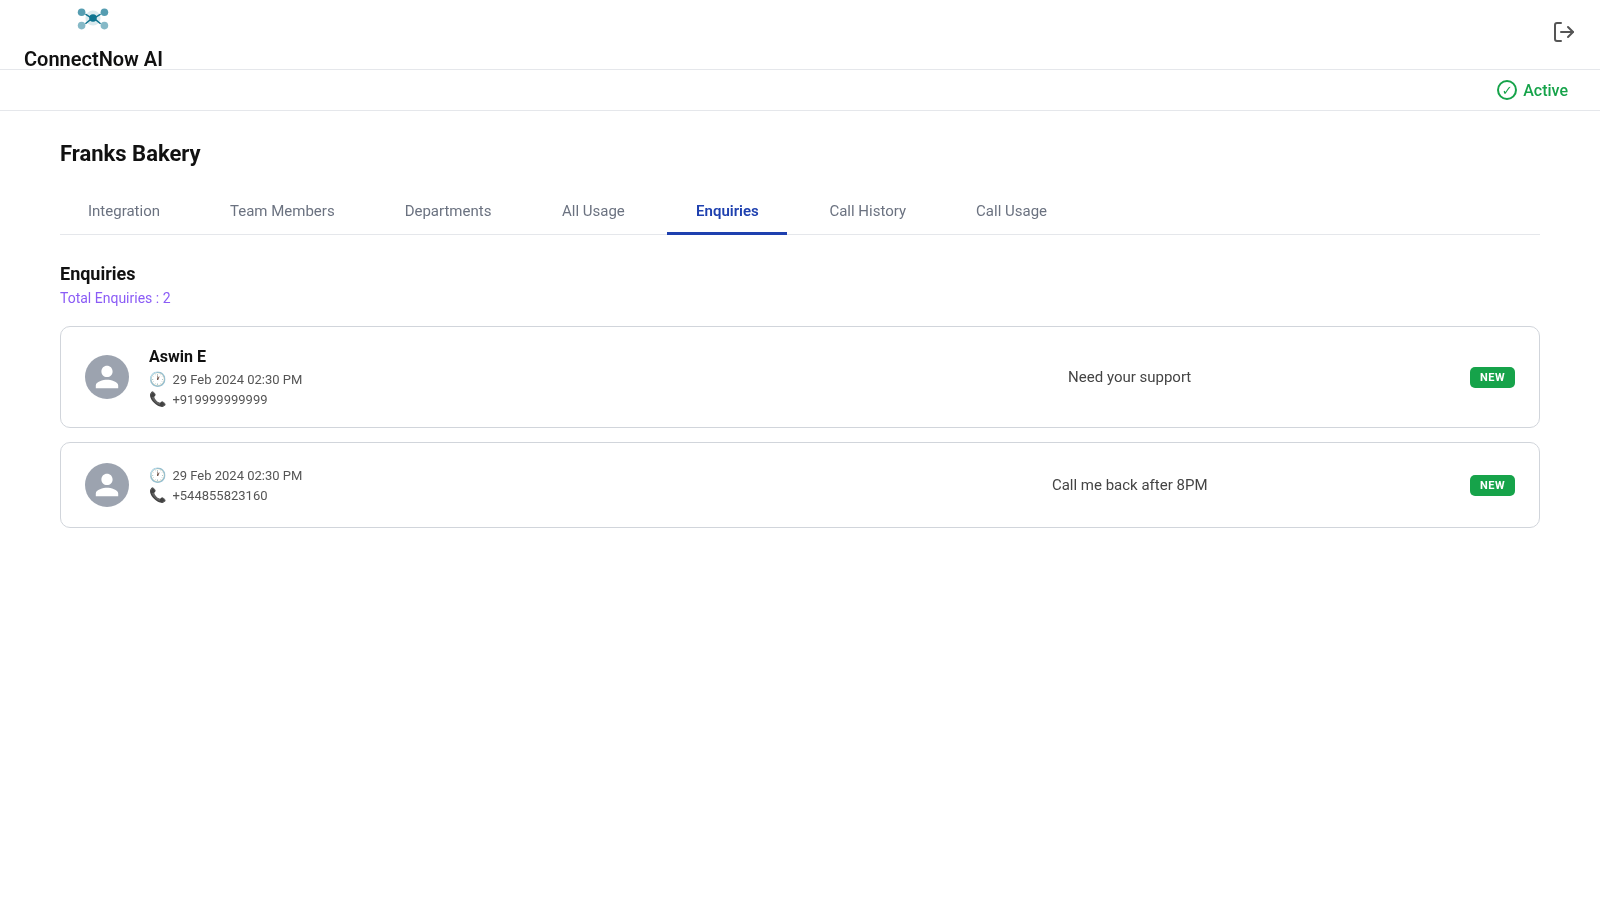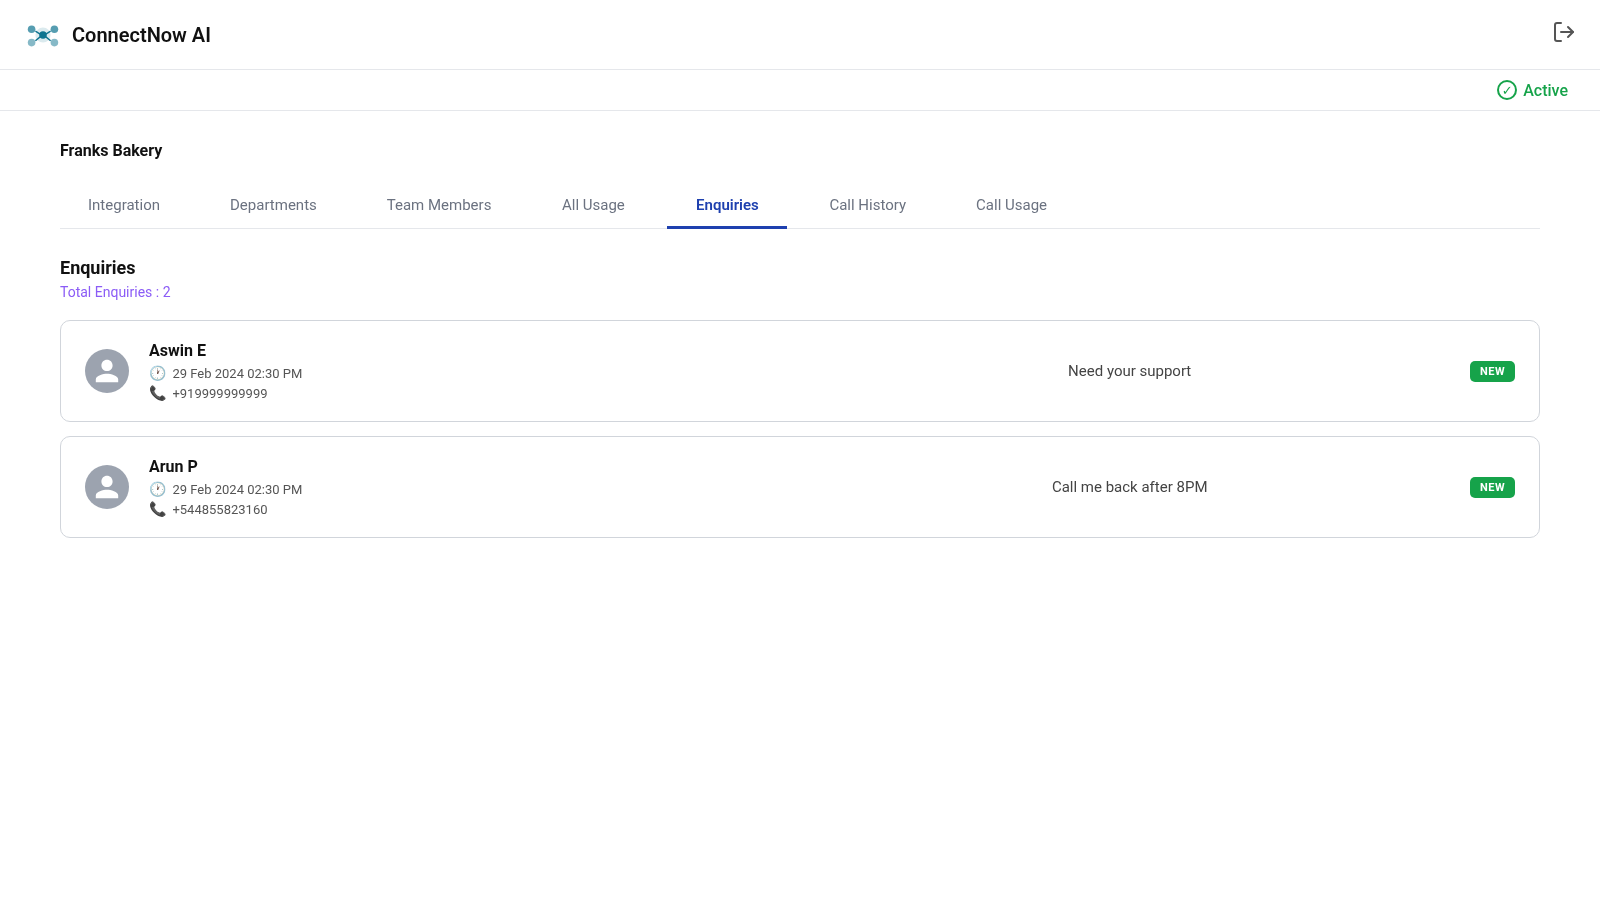--- a/index.html
+++ b/index.html
@@ -19,20 +19,21 @@
       justify-content: space-between;
       padding: 0 24px;
       height: 70px;
       border-bottom: 1px solid #e5e7eb;
       background: #fff;
     }
     .brand {
       display: flex;
       align-items: center;
       gap: 10px;
+      flex-direction: column;
     }
     .brand-logo {
       width: 38px;
       height: 38px;
     }
     .brand-name {
       font-size: 20px;
       font-weight: 600;
       color: #111;
     }
@@ -69,21 +70,21 @@
       font-size: 13px;
       color: #16a34a;
     }
 
     
     .main-content {
       padding: 30px 60px;
     }
 
     .page-title {
-      font-size: 16px;
+      font-size: 22px;
       font-weight: 700;
       color: #111;
       margin-bottom: 24px;
     }
 
     
     .tabs {
       display: flex;
       border-bottom: 1px solid #e5e7eb;
       margin-bottom: 28px;
@@ -215,22 +216,22 @@
     <div class="status-icon">✓</div>
     <span>Active</span>
   </div>
 </div>
 
 <div class="main-content">
   <div class="page-title">Franks Bakery</div>
 
   <div class="tabs">
     <div class="tab">Integration</div>
+    <div class="tab">Team Members</div>
     <div class="tab">Departments</div>
-    <div class="tab">Team Members</div>
     <div class="tab">All Usage</div>
     <div class="tab active">Enquiries</div>
     <div class="tab">Call History</div>
     <div class="tab">Call Usage</div>
   </div>
 
   <div>
     <div class="section-title">Enquiries</div>
     <div class="section-subtitle">Total Enquiries : 2</div>
 
@@ -257,21 +258,20 @@
       <span class="new-badge">NEW</span>
     </div>
 
     <div class="enquiry-card">
       <div class="avatar">
         <svg width="28" height="28" viewBox="0 0 24 24" fill="white">
           <path d="M12 12c2.7 0 4.8-2.1 4.8-4.8S14.7 2.4 12 2.4 7.2 4.5 7.2 7.2 9.3 12 12 12zm0 2.4c-3.2 0-9.6 1.6-9.6 4.8v2.4h19.2v-2.4c0-3.2-6.4-4.8-9.6-4.8z"></path>
         </svg>
       </div>
       <div class="card-info">
-        <div class="card-name">Arun P</div>
         <div class="card-meta">
           <div class="card-meta-row">
             <span class="meta-icon">🕐</span>
             <span>29 Feb 2024 02:30 PM</span>
           </div>
           <div class="card-meta-row">
             <span class="meta-icon">📞</span>
             <span>+544855823160</span>
           </div>
         </div>

